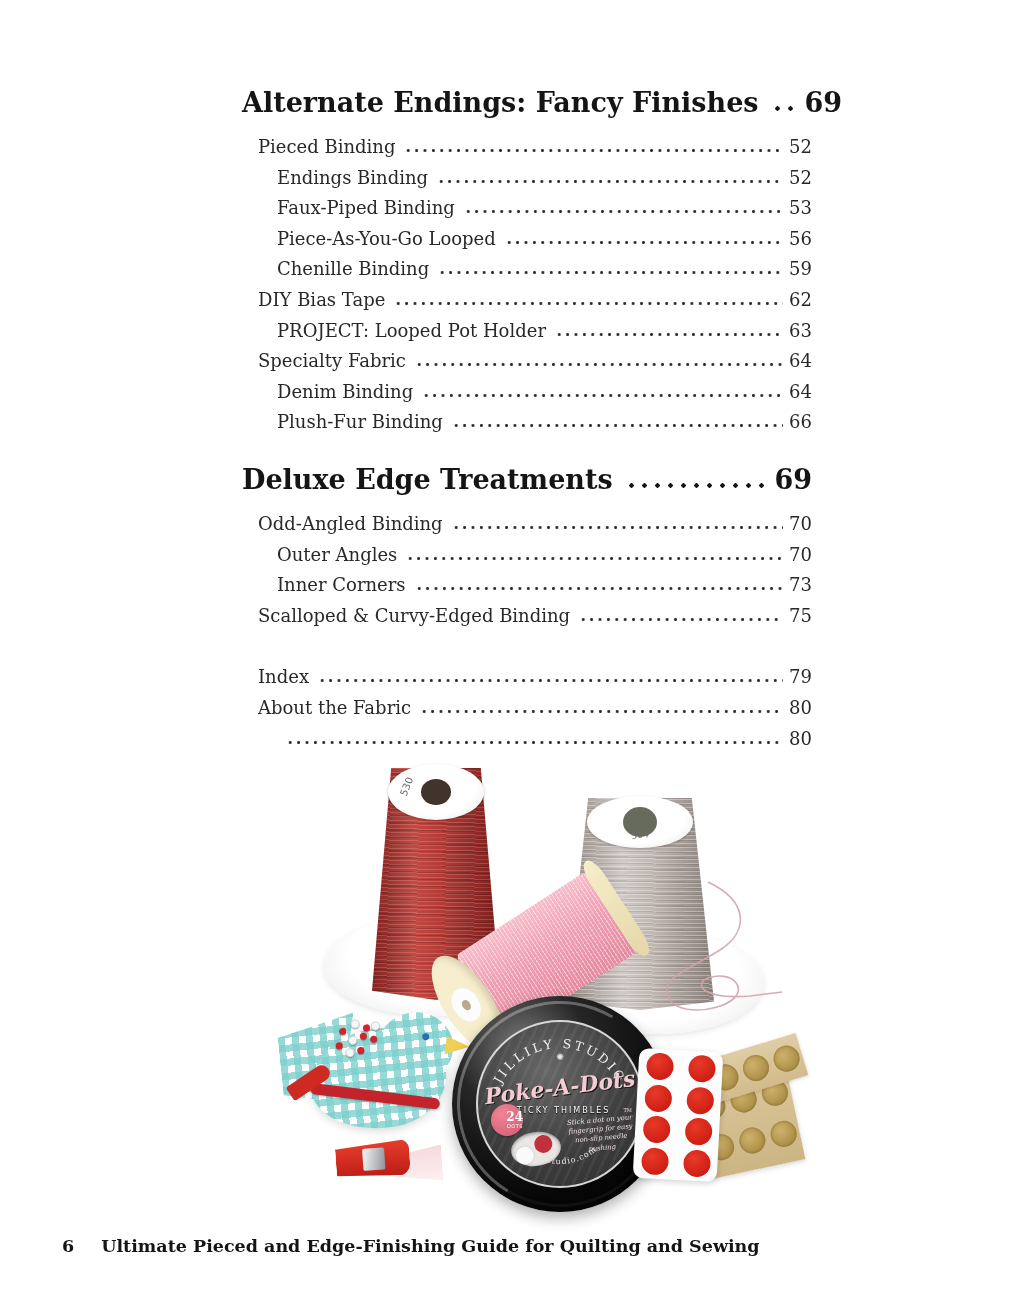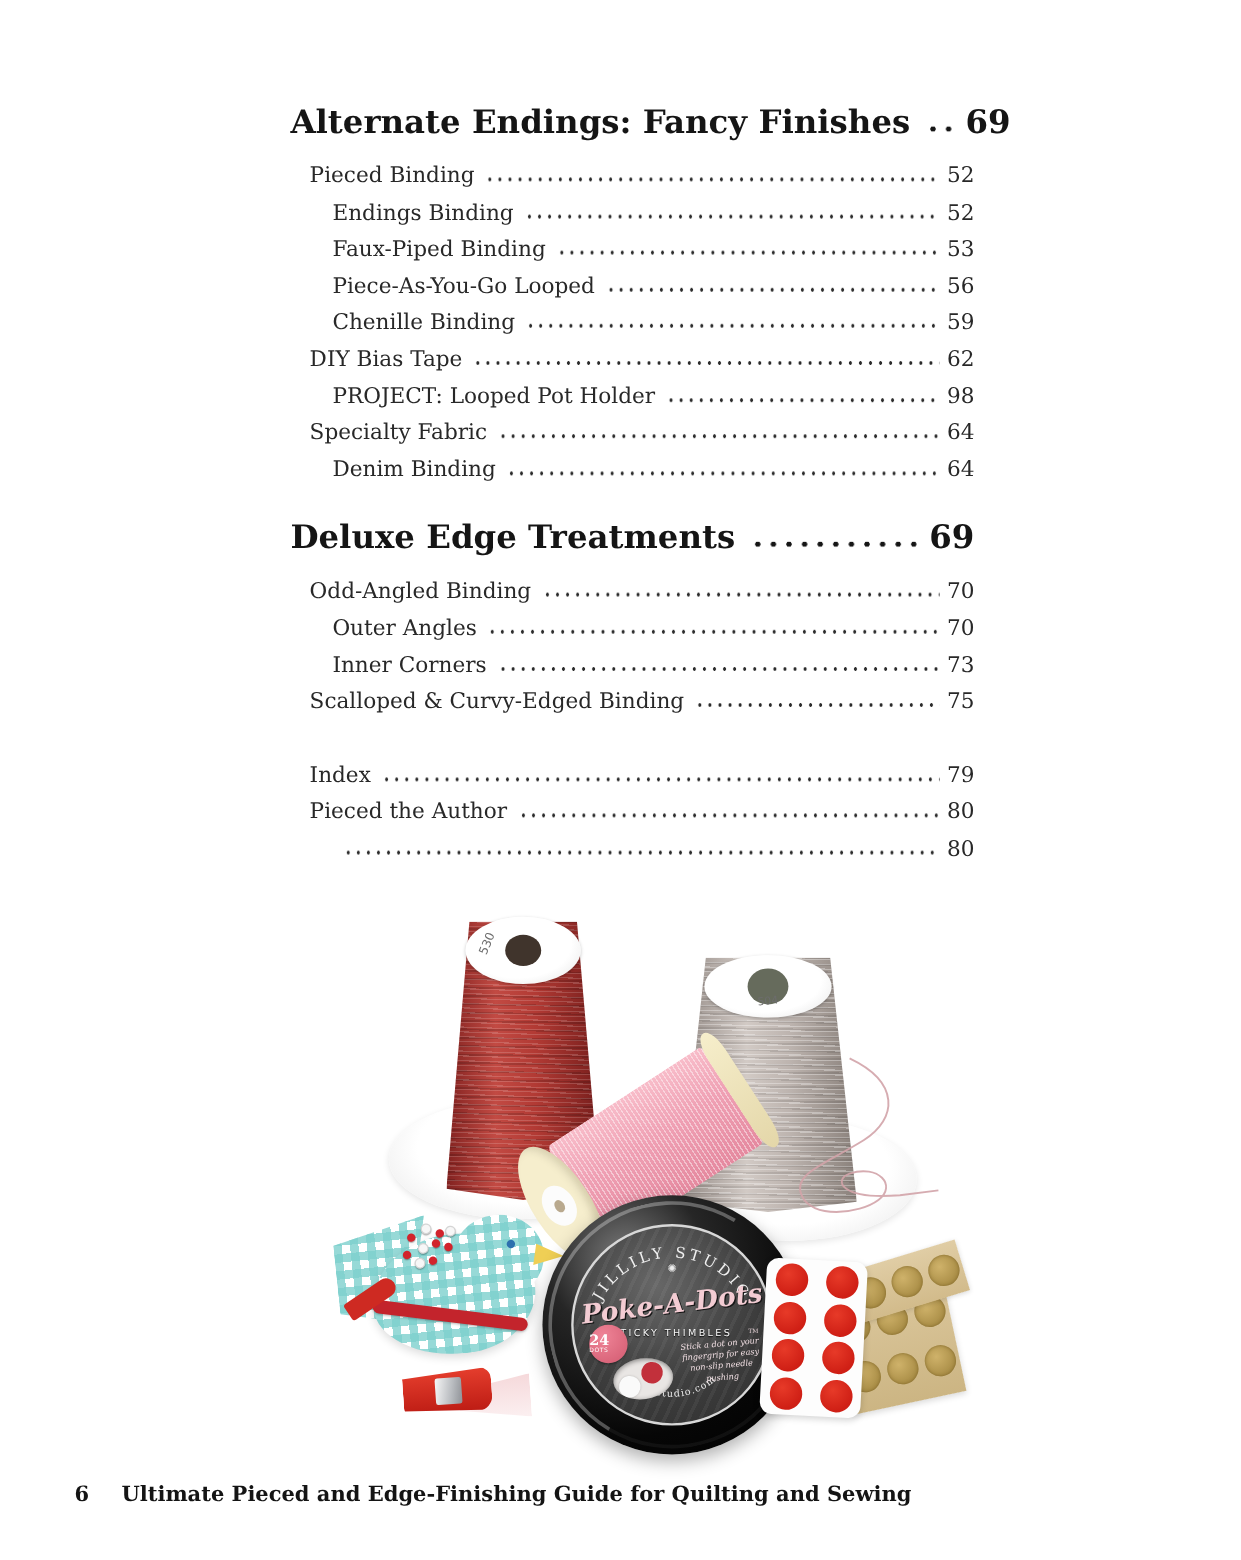--- a/index.html
+++ b/index.html
@@ -115,21 +115,21 @@
       border:2px solid #d8d8d8;}
   #tin-label svg{position:absolute;inset:0;width:100%;height:100%;}
   #poke{position:absolute;left:50%;top:32%;transform:translateX(-50%) rotate(-7deg);white-space:nowrap;
       font-style:italic;font-weight:700;font-size:22px;color:#f3ccd3;text-shadow:1px 1px 0 #161616;}
   #tin-tm{position:absolute;right:10px;top:52%;font-size:5px;color:#e9d6da;}
   #sticky{position:absolute;left:50%;top:51%;transform:translateX(-50%);white-space:nowrap;
       font-family:"DejaVu Sans",sans-serif;font-size:8px;letter-spacing:2px;color:#f7f7f7;
       text-shadow:0 1px 1px #000;}
   #badge{position:absolute;left:13px;top:82px;width:32px;height:32px;border-radius:50%;
       background:radial-gradient(circle at 35% 30%,#ef8497,#d25a70);display:flex;flex-direction:column;
-      align-items:flex-start;justify-content:center;color:#fff;box-shadow:0 1px 2px rgba(0,0,0,.4);}
+      align-items:flex-end;justify-content:center;color:#fff;box-shadow:0 1px 2px rgba(0,0,0,.4);}
   #badge .n{font-size:12px;font-weight:700;line-height:1;}
   #badge .u{font-size:5px;letter-spacing:.5px;font-family:"DejaVu Sans",sans-serif;}
   #tin-window{position:absolute;left:33px;top:110px;width:50px;height:34px;background:#e9e6e4;
       border-radius:50%;transform:rotate(-8deg);overflow:hidden;box-shadow:inset 0 1px 4px rgba(0,0,0,.45);}
   .win-dot{position:absolute;border-radius:50%;}
   #win-red{left:24px;top:4px;width:18px;height:18px;background:#c2303b;}
   #win-white{left:4px;top:13px;width:18px;height:18px;background:#fafafa;box-shadow:0 0 2px rgba(0,0,0,.2);}
   #tagline{position:absolute;left:88px;top:94px;width:70px;font-size:6.8px;font-style:italic;
       color:#f1dfe3;text-align:center;transform:rotate(-5deg);line-height:1.35;}
 
@@ -189,31 +189,36 @@
         <span class="pg">59</span>
       </div>
       <div class="row l1">
         <span class="lbl">DIY Bias Tape</span>
         <span class="leader"></span>
         <span class="pg">62</span>
       </div>
       <div class="row l2">
         <span class="lbl">PROJECT: Looped Pot Holder</span>
         <span class="leader"></span>
-        <span class="pg">98</span>
+        <span class="pg">63</span>
       </div>
       <div class="row l1">
         <span class="lbl">Specialty Fabric</span>
         <span class="leader"></span>
         <span class="pg">64</span>
       </div>
       <div class="row l2">
         <span class="lbl">Denim Binding</span>
         <span class="leader"></span>
         <span class="pg">64</span>
+      </div>
+      <div class="row l2">
+        <span class="lbl">Plush-Fur Binding</span>
+        <span class="leader"></span>
+        <span class="pg">66</span>
       </div>
       <div class="row h1 gap">
         <span class="lbl">Deluxe Edge Treatments</span>
         <span class="leader"></span>
         <span class="pg">69</span>
       </div>
       <div class="row l1">
         <span class="lbl">Odd-Angled Binding</span>
         <span class="leader"></span>
         <span class="pg">70</span>
@@ -232,21 +237,21 @@
         <span class="lbl">Scalloped &amp; Curvy-Edged Binding</span>
         <span class="leader"></span>
         <span class="pg">75</span>
       </div>
       <div class="row l1 gap">
         <span class="lbl">Index</span>
         <span class="leader"></span>
         <span class="pg">79</span>
       </div>
       <div class="row l1">
-        <span class="lbl">Pieced the Author</span>
+        <span class="lbl">About the Fabric</span>
         <span class="leader"></span>
         <span class="pg">80</span>
       </div>
       <div class="row l2">
         <span class="leader"></span>
         <span class="pg">80</span>
       </div>
     </main>
 
   <figure class="photo" style="margin:0;">

